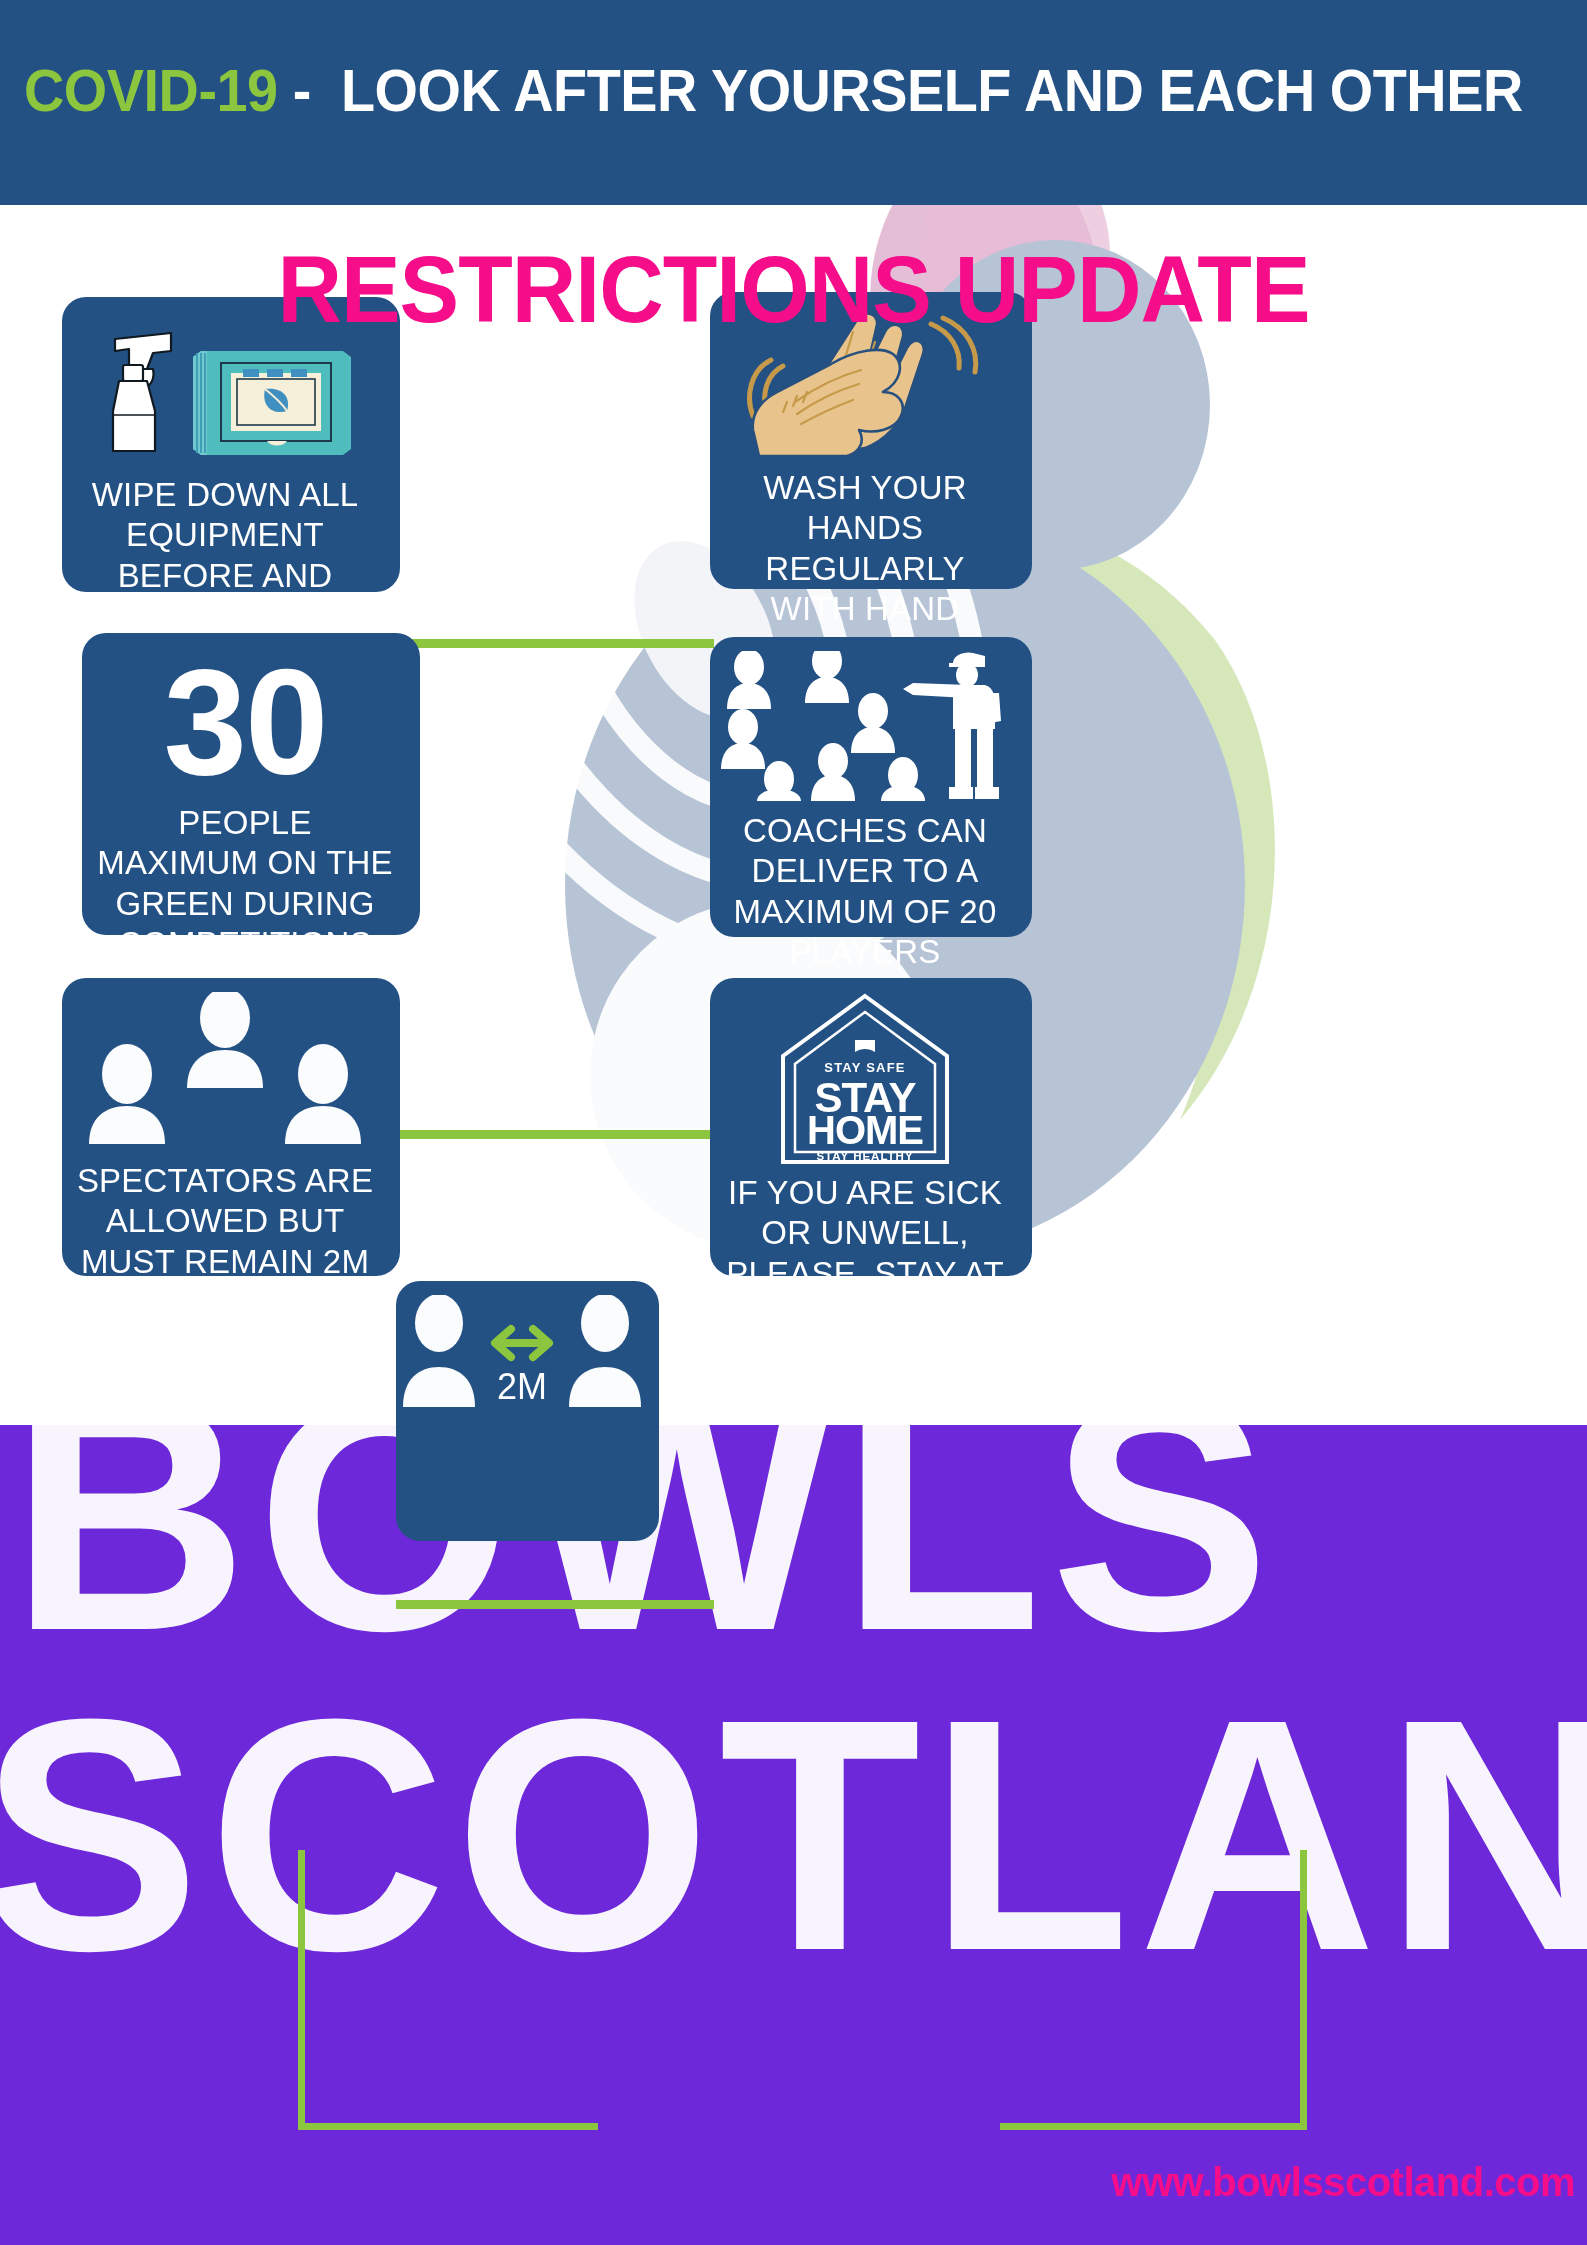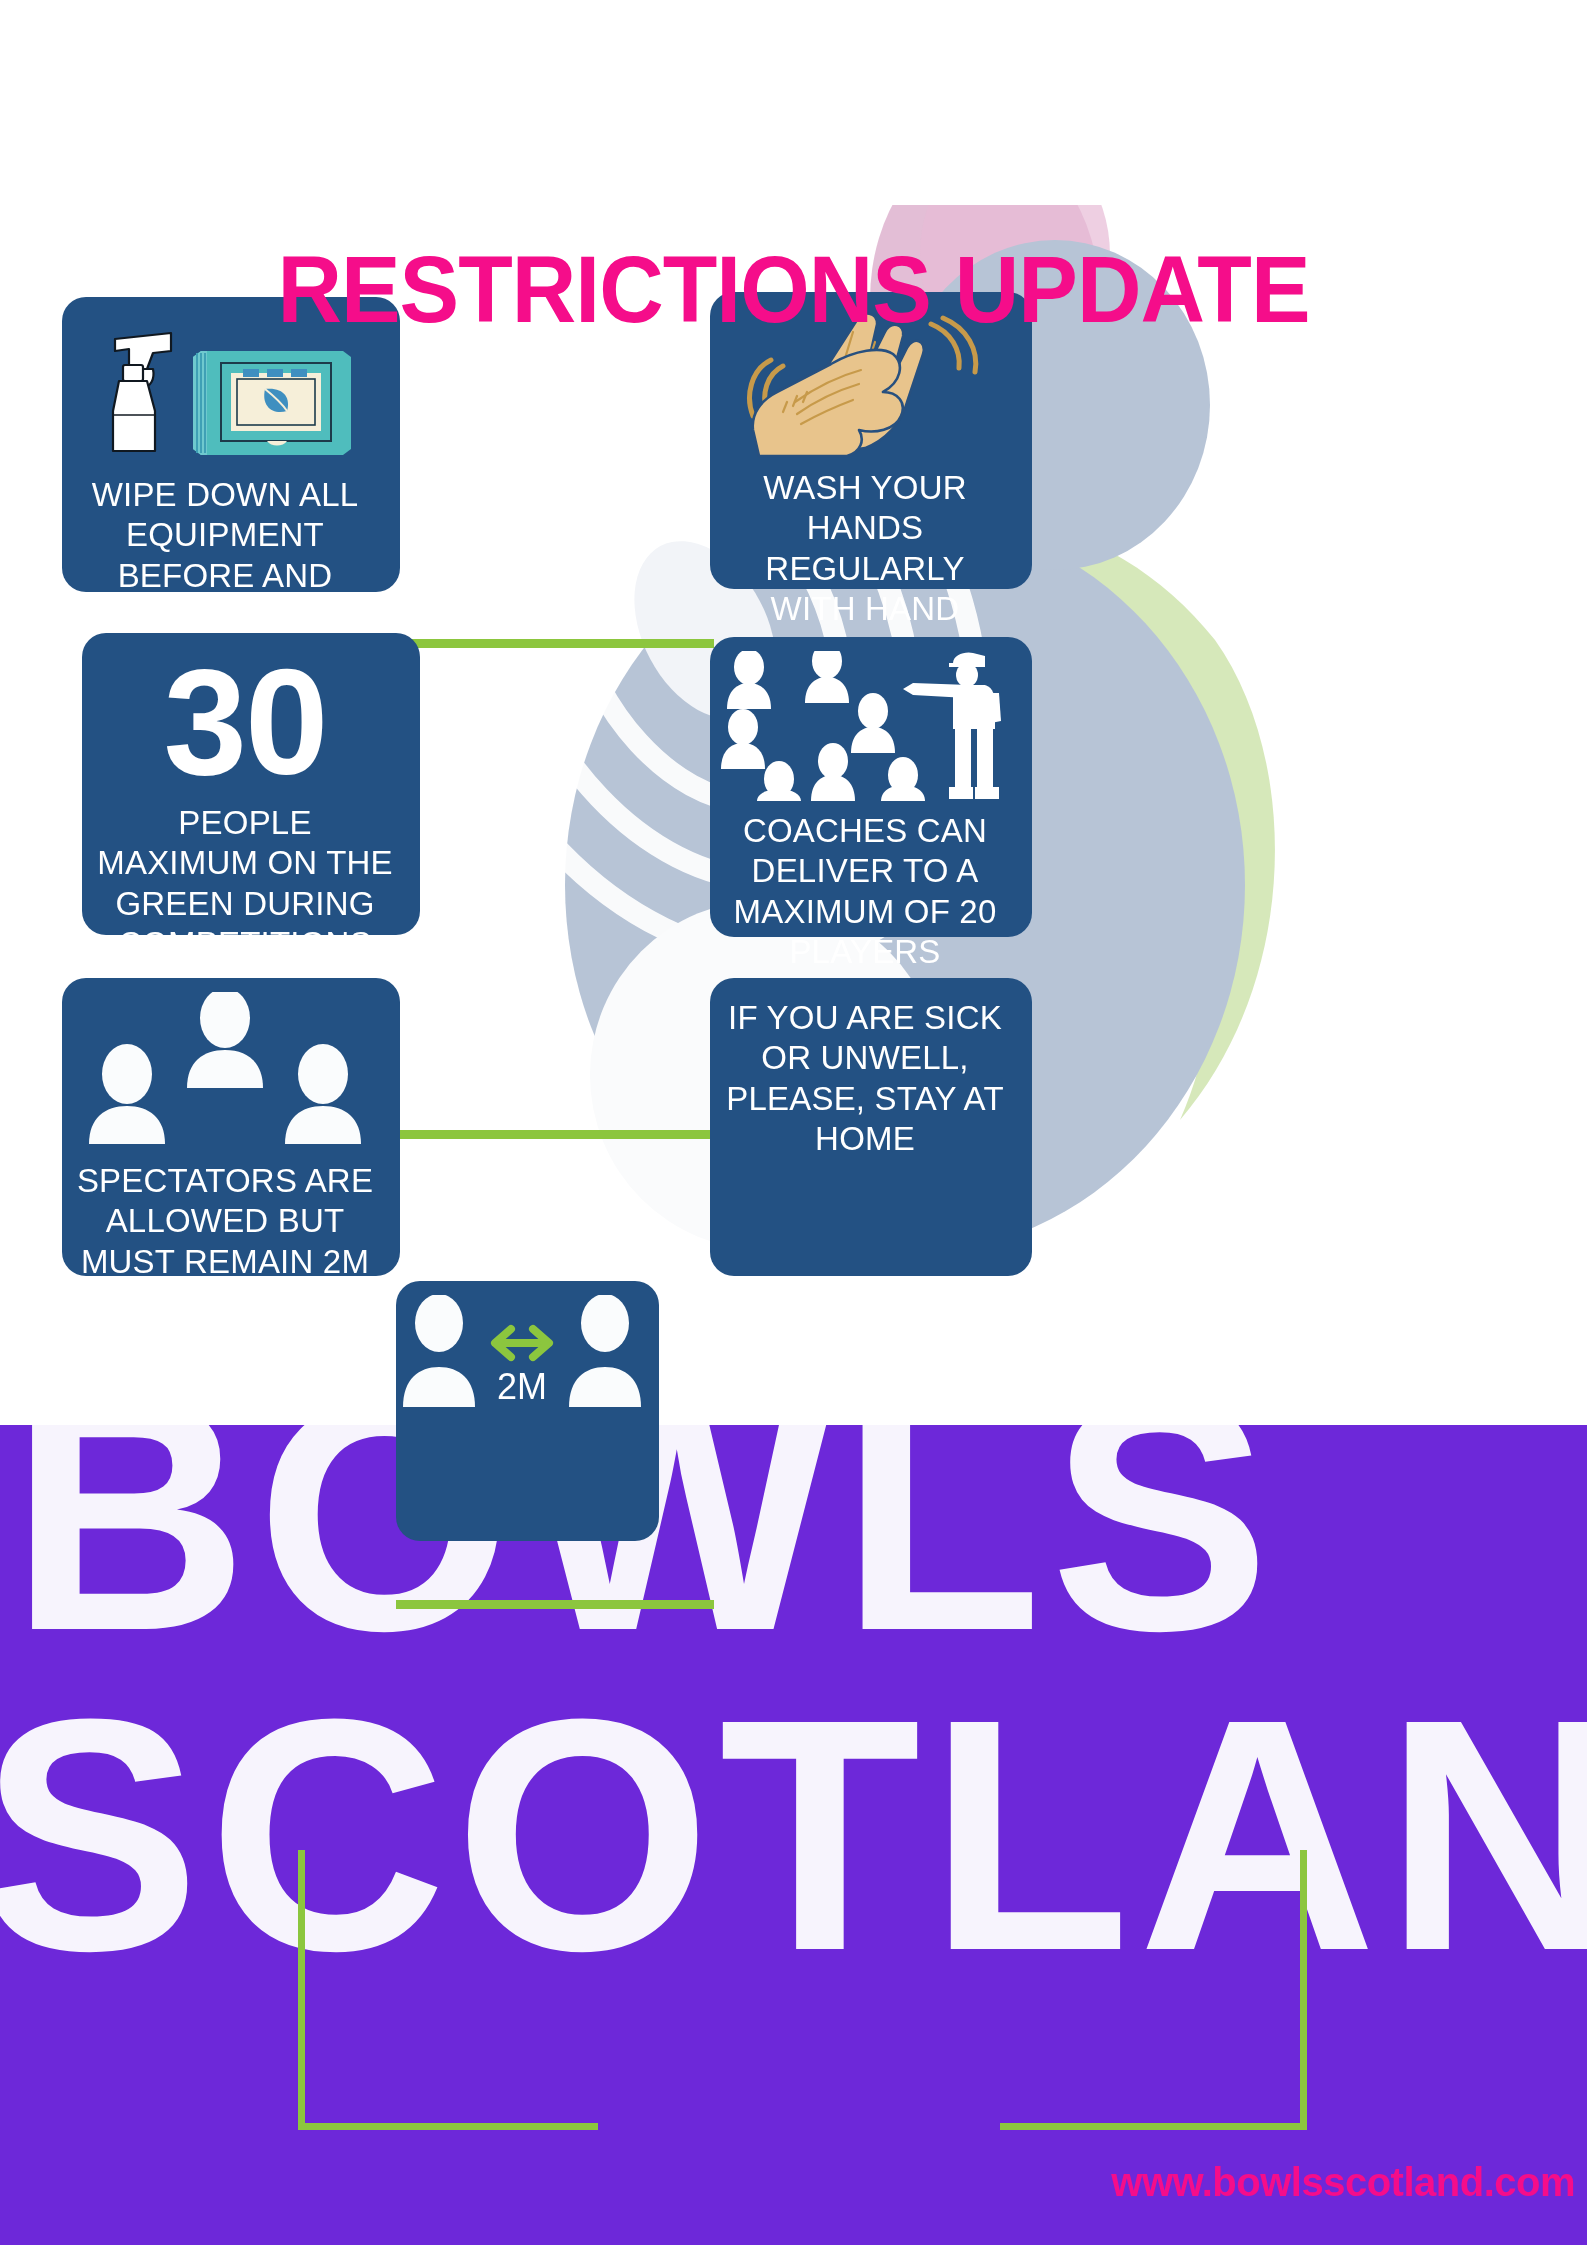--- a/index.html
+++ b/index.html
@@ -208,20 +208,25 @@
     </svg>
   </div>
 
   <div class="lower-band">
     <div class="watermark">
       <span class="wm1">BOWLS</span>
       <span class="wm2">SCOTLAND</span>
     </div>
   </div>
 
+  <div class="header-band">
+    <div class="header-title">
+      <span class="covid">COVID-19</span><span class="dash">&nbsp;</span><span class="dash">-</span><span class="dash">&nbsp;&nbsp;</span><span class="rest">LOOK AFTER YOURSELF AND EACH OTHER</span>
+    </div>
+  </div>
 
   <div class="page-title">RESTRICTIONS UPDATE</div>
 
   <div class="connector" style="left:396px; top:639px; width:318px; height:9px;"></div>
 
   <div class="connector" style="left:396px; top:1130px; width:318px; height:9px;"></div>
 
   <div class="connector" style="left:396px; top:1600px; width:318px; height:9px;"></div>
 
   <div class="connector" style="left:298px; top:1850px; width:7px; height:280px;"></div>
@@ -385,20 +390,38 @@
 
           <ellipse cx="248" cy="82" rx="25" ry="30"></ellipse>
           <path d="M210 152 C 210 126, 226 114, 248 114 C 270 114, 286 126, 286 152 Z"></path>
         </g>
       </svg>
     </div>
     <div class="card-text" style="margin-top:14px;">SPECTATORS ARE ALLOWED BUT MUST REMAIN 2M DISTANCE</div>
   </div>
 
   <div class="card" id="card-stayhome">
+    <div class="card-art">
+      <svg width="180" height="175" viewBox="0 0 180 175" xmlns="http://www.w3.org/2000/svg">
+
+        <path d="M90 4 L172 64 L172 170 L8 170 L8 64 Z" fill="none" stroke="#FFFFFF" stroke-width="4"></path>
+
+        <path d="M90 20 L160 72 L160 160 L20 160 L20 72 Z" fill="none" stroke="#FFFFFF" stroke-width="2.5"></path>
+
+        <path d="M80 48 L100 48 L100 60 C 94 56, 86 56, 80 60 Z" fill="#FFFFFF"></path>
+
+        <text x="90" y="80" text-anchor="middle" fill="#FFFFFF" font-family="Liberation Sans, sans-serif" font-weight="bold" font-size="13" letter-spacing="1.2">STAY SAFE</text>
+
+        <text x="90" y="120" text-anchor="middle" fill="#FFFFFF" font-family="Liberation Sans Narrow, Liberation Sans, sans-serif" font-weight="bold" font-size="42" letter-spacing="-1">STAY</text>
+
+        <text x="90" y="152" text-anchor="middle" fill="#FFFFFF" font-family="Liberation Sans Narrow, Liberation Sans, sans-serif" font-weight="bold" font-size="40" letter-spacing="-1">HOME</text>
+
+        <text x="90" y="168" text-anchor="middle" fill="#FFFFFF" font-family="Liberation Sans, sans-serif" font-weight="bold" font-size="11.5" letter-spacing="1">STAY HEALTHY</text>
+      </svg>
+    </div>
     <div class="card-text" style="margin-top:6px;">IF YOU ARE SICK OR UNWELL, PLEASE, STAY AT HOME</div>
   </div>
 
   <div class="card" id="card-distance">
     <div class="card-art">
       <svg width="250" height="120" viewBox="0 0 250 120" xmlns="http://www.w3.org/2000/svg">
         <g fill="#FAFCFD">
 
           <ellipse cx="42" cy="28" rx="24" ry="29"></ellipse>
           <path d="M6 112 C 6 84, 22 72, 42 72 C 62 72, 78 84, 78 112 Z"></path>

